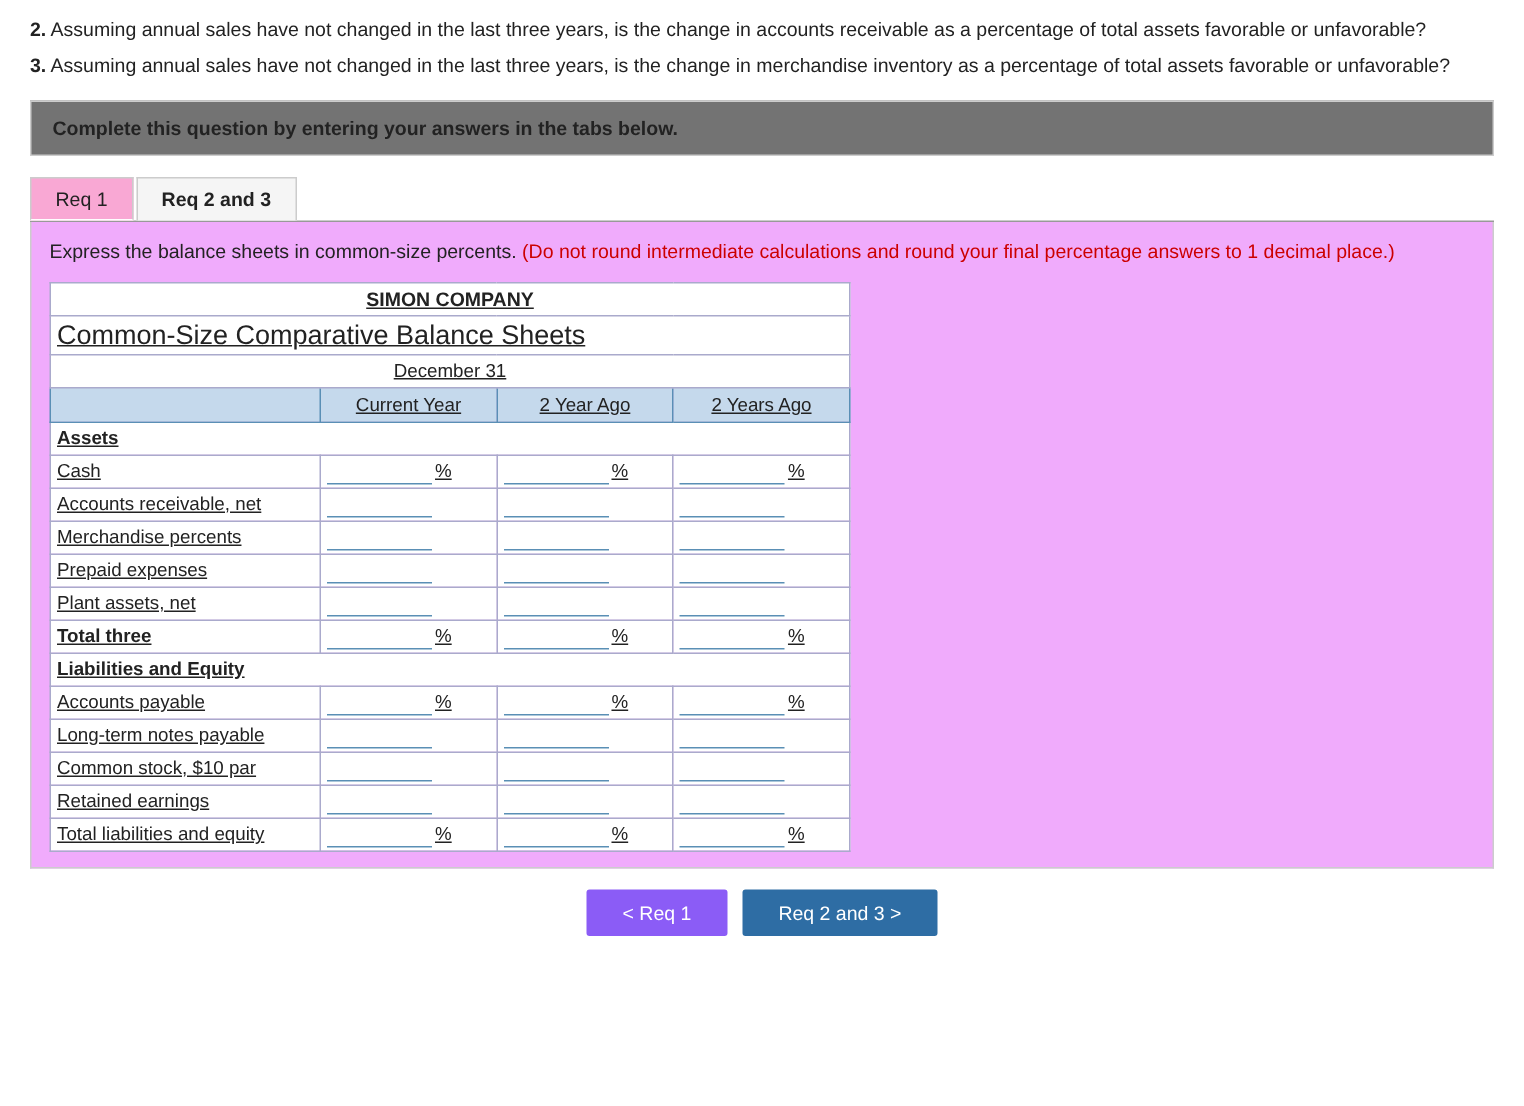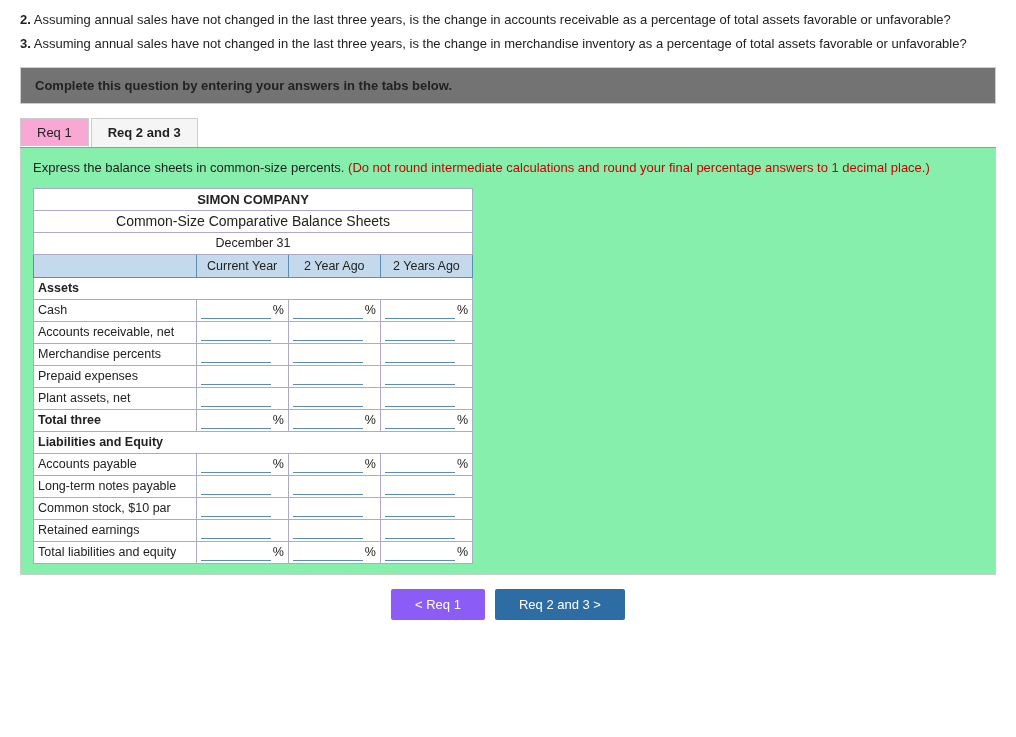--- a/index.html
+++ b/index.html
@@ -45,52 +45,53 @@
       background: #f9a8d4;
       border-bottom: 1px solid #fff;
       font-weight: normal;
       z-index: 1;
     }
 
     .tab-content {
       border: 1px solid #ccc;
       border-top: none;
       padding: 10px 12px;
-      background: #86efac;
+      background: #f0abfc;
       margin-bottom: 14px;
     }
     .tab-description {
       font-size: 13px;
       line-height: 1.5;
       color: #222;
     }
     .tab-description .red { color: #c00; }
 
     .table-container {
       margin-top: 10px;
     }
 
     table.balance-sheet {
       border-collapse: collapse;
-      width: 440px;
+      width: 534px;
       font-size: 12.5px;
+      text-decoration: underline;
     }
 
     .table-header-top {
       background: #7eb0d4;
       text-align: center;
       font-weight: bold;
       font-size: 13px;
       padding: 4px;
       border: 1px solid #5a8fb5;
     }
     .table-header-sub {
       background: #a8c8e4;
-      text-align: center;
-      font-size: 14px;
+      text-align: left;
+      font-size: 18px;
       padding: 3px;
       border: 1px solid #5a8fb5;
     }
     .table-header-date {
       background: #c5d9ec;
       text-align: center;
       font-size: 12.5px;
       padding: 3px;
       border: 1px solid #5a8fb5;
     }

